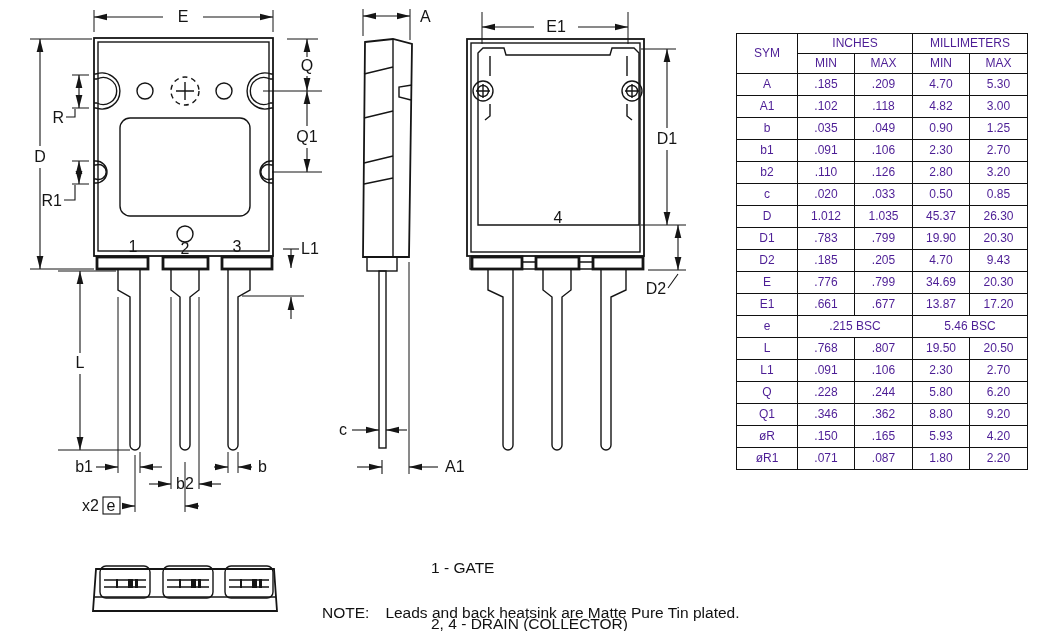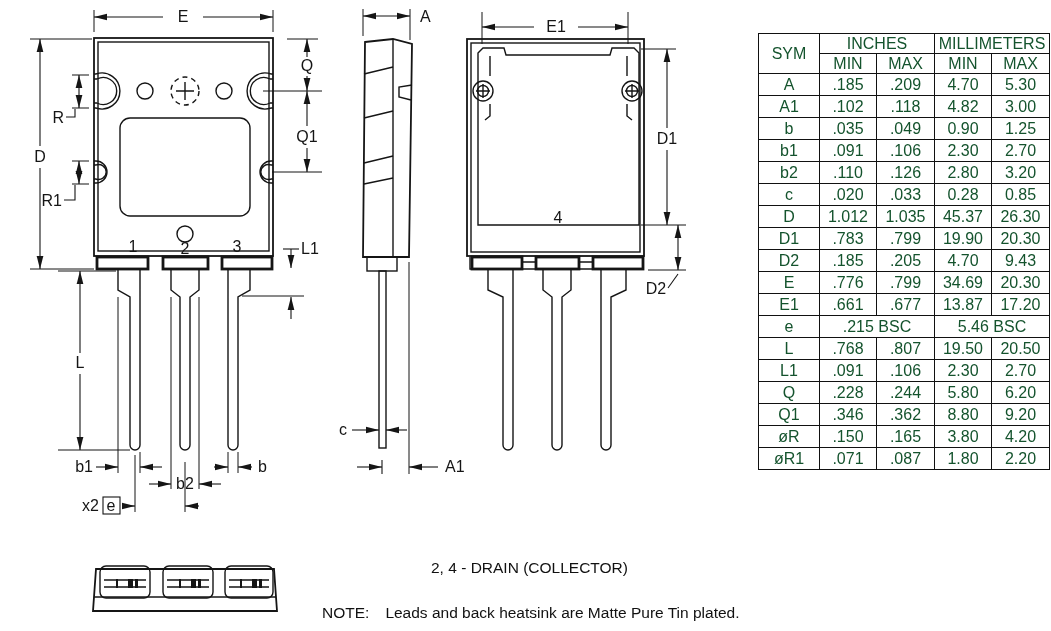--- a/index.html
+++ b/index.html
@@ -8,22 +8,22 @@
   svg{position:absolute;left:0;top:0;}
   svg text{font-family:"Liberation Sans",sans-serif;font-size:16px;fill:#151515;}
   .ln{stroke:#151515;fill:none;stroke-width:1.4;}
   .out{stroke-width:1.8;}
   .thick{stroke-width:2.8;}
   .dim{stroke:#151515;fill:none;stroke-width:1.1;}
   .ext{stroke:#151515;fill:none;stroke-width:1;}
   .dash{stroke-dasharray:5,4;}
   .tick{fill:#151515;stroke:none;}
 
-  .dim-table{position:absolute;left:758px;top:33px;border-collapse:collapse;
-             font-size:16px;color:#14532d;table-layout:fixed;}
+  .dim-table{position:absolute;left:736px;top:33px;border-collapse:collapse;
+             font-size:12px;color:#4c1d95;table-layout:fixed;}
   .dim-table th,.dim-table td{border:1.6px solid #111;text-align:center;padding:0 1px;
              height:21px;line-height:21px;font-weight:normal;overflow:hidden;}
   .dim-table th{height:19px;line-height:19px;}
 
   .legend{position:absolute;left:431px;top:522px;font-size:15.5px;line-height:18.5px;
           white-space:pre;color:#111;}
   .note{position:absolute;left:322px;top:604px;font-size:15.5px;color:#111;white-space:nowrap;}
   .note .note-text{margin-left:16px;}
 </style>
 </head>
@@ -291,21 +291,21 @@
           <td>b2</td>
           <td>.110</td>
           <td>.126</td>
           <td>2.80</td>
           <td>3.20</td>
         </tr>
     <tr>
           <td>c</td>
           <td>.020</td>
           <td>.033</td>
-          <td>0.28</td>
+          <td>0.50</td>
           <td>0.85</td>
         </tr>
     <tr>
           <td>D</td>
           <td>1.012</td>
           <td>1.035</td>
           <td>45.37</td>
           <td>26.30</td>
         </tr>
     <tr>
@@ -366,34 +366,35 @@
           <td>Q1</td>
           <td>.346</td>
           <td>.362</td>
           <td>8.80</td>
           <td>9.20</td>
         </tr>
     <tr>
           <td>øR</td>
           <td>.150</td>
           <td>.165</td>
-          <td>3.80</td>
+          <td>5.93</td>
           <td>4.20</td>
         </tr>
     <tr>
           <td>øR1</td>
           <td>.071</td>
           <td>.087</td>
           <td>1.80</td>
           <td>2.20</td>
         </tr>
   </tbody>
 </table>
 
 <div class="legend">
+  <div>1 - GATE</div>
   <div>2, 4 - DRAIN (COLLECTOR)</div>
   
 </div>
 
 <div class="note">
   <span>NOTE:</span><span class="note-text">Leads and back heatsink are Matte Pure Tin plated.</span>
 </div>
 
 </div>
 

